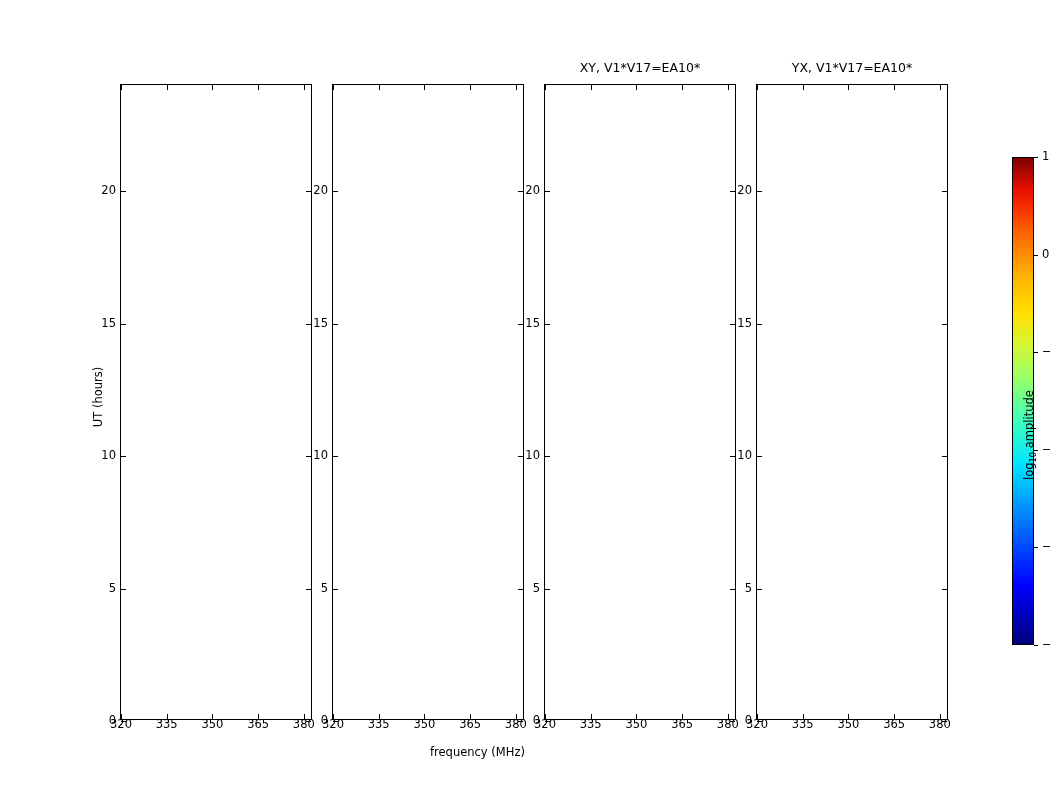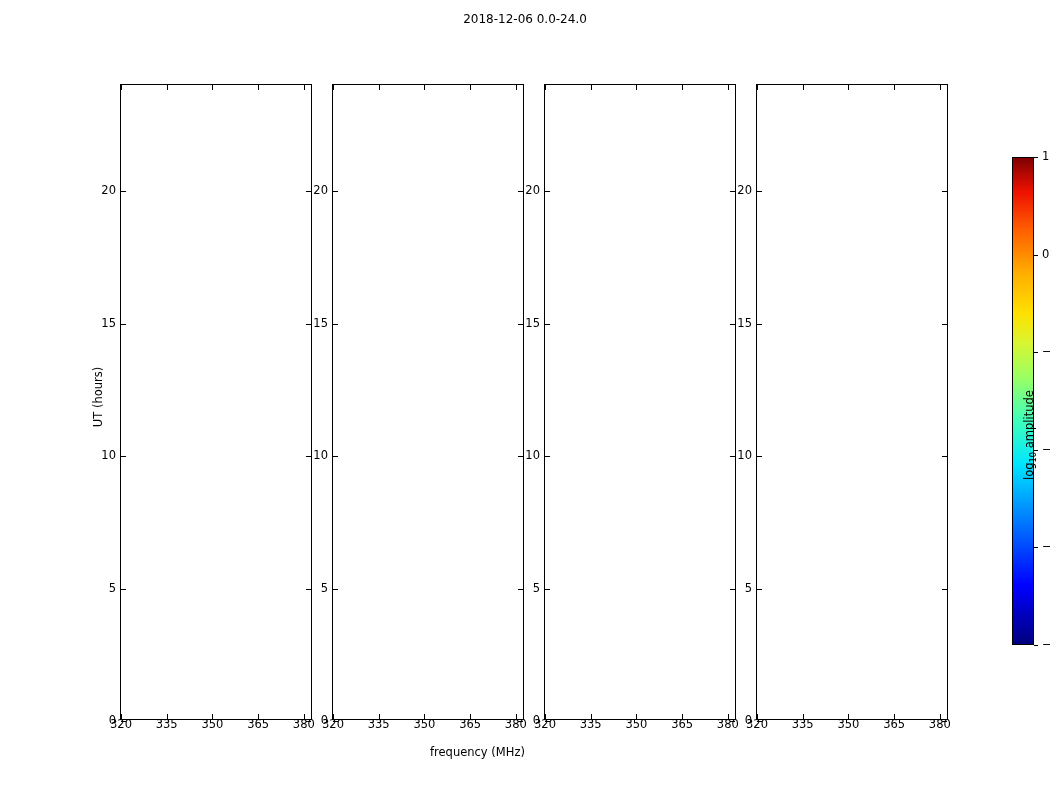--- a/index.html
+++ b/index.html
@@ -170,21 +170,20 @@
     transform-origin: 0 0;
     white-space: nowrap;
   }
   sub { font-size: 0.72em; }
 </style>
 </head>
 <body>
 
 <div class="figure">
 
-  <div class="suptitle">2018-12-06 0.0-24.0</div>
 
   <div class="panel" id="panel0" style="left:120px;">
     <div class="axes">
         <div class="ytick" style="top: 636px;"></div>
         <div class="ytick-r" style="top: 636px;"></div>
         <div class="ytick-label" style="top: 636px;">0</div>
         <div class="ytick" style="top: 503.5px;"></div>
         <div class="ytick-r" style="top: 503.5px;"></div>
         <div class="ytick-label" style="top: 503.5px;">5</div>
         <div class="ytick" style="top: 371px;"></div>
@@ -243,20 +242,21 @@
         <div class="xtick" style="left: 137.143px;"></div>
         <div class="xtick-t" style="left: 137.143px;"></div>
         <div class="xtick-label" style="left: 137.143px;">365</div>
         <div class="xtick" style="left: 182.857px;"></div>
         <div class="xtick-t" style="left: 182.857px;"></div>
         <div class="xtick-label" style="left: 182.857px;">380</div>
       </div>
   </div>
 
   <div class="panel" id="panel2" style="left:544px;">
+    <div class="title">XY, V1*V17=EA10*</div>
     <div class="axes">
         <div class="ytick" style="top: 636px;"></div>
         <div class="ytick-r" style="top: 636px;"></div>
         <div class="ytick-label" style="top: 636px;">0</div>
         <div class="ytick" style="top: 503.5px;"></div>
         <div class="ytick-r" style="top: 503.5px;"></div>
         <div class="ytick-label" style="top: 503.5px;">5</div>
         <div class="ytick" style="top: 371px;"></div>
         <div class="ytick-r" style="top: 371px;"></div>
         <div class="ytick-label" style="top: 371px;">10</div>
@@ -278,20 +278,21 @@
         <div class="xtick" style="left: 137.143px;"></div>
         <div class="xtick-t" style="left: 137.143px;"></div>
         <div class="xtick-label" style="left: 137.143px;">365</div>
         <div class="xtick" style="left: 182.857px;"></div>
         <div class="xtick-t" style="left: 182.857px;"></div>
         <div class="xtick-label" style="left: 182.857px;">380</div>
       </div>
   </div>
 
   <div class="panel" id="panel3" style="left:756px;">
+    <div class="title">YX, V1*V17=EA10*</div>
     <div class="axes">
         <div class="ytick" style="top: 636px;"></div>
         <div class="ytick-r" style="top: 636px;"></div>
         <div class="ytick-label" style="top: 636px;">0</div>
         <div class="ytick" style="top: 503.5px;"></div>
         <div class="ytick-r" style="top: 503.5px;"></div>
         <div class="ytick-label" style="top: 503.5px;">5</div>
         <div class="ytick" style="top: 371px;"></div>
         <div class="ytick-r" style="top: 371px;"></div>
         <div class="ytick-label" style="top: 371px;">10</div>

